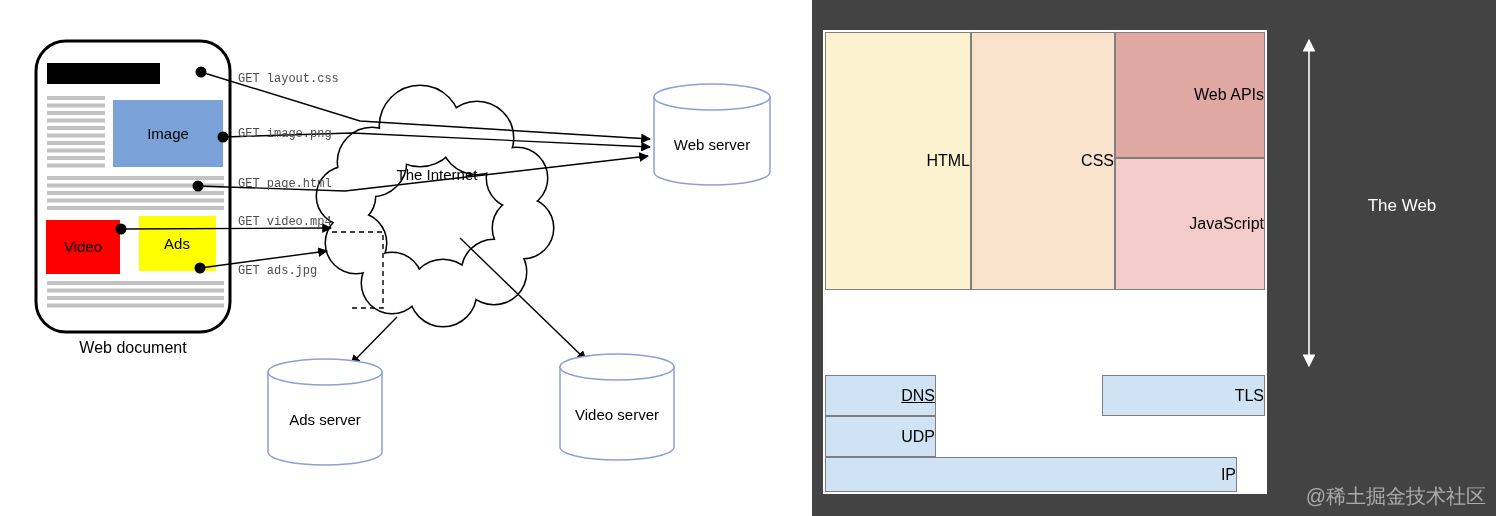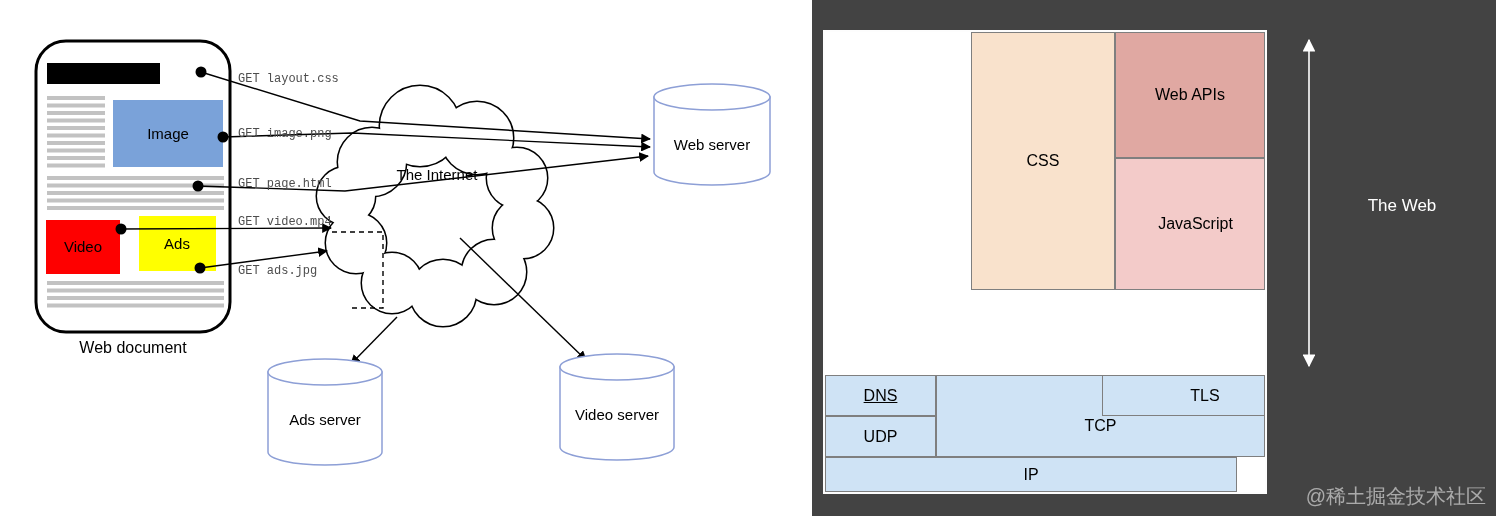--- a/index.html
+++ b/index.html
@@ -12,21 +12,21 @@
   .left-svg .get-label { font-family:"Liberation Mono","DejaVu Sans Mono", monospace; font-size:12px; fill:#4d4d4d; }
   .left-svg .block-label { font-size:15px; }
   .left-svg .server-label { font-size:15px; }
   .left-svg .cloud-label { font-size:15px; }
   .left-svg .doc-label { font-size:16px; }
 
   
   .right-panel { position:absolute; left:812px; top:0; width:684px; height:516px; background:var(--panel_bg,#434343); }
   .stack { position:absolute; left:11px; top:30px; width:440px; height:460px; background:#fff; border:2px solid #fdfdfd; }
   .cell { position:absolute; box-sizing:border-box; border:1px solid var(--cell_border,#7f7f7f);
-          display:flex; align-items:center; justify-content:center; font-size:16px; color:#000; }
+          display:flex; align-items:center; justify-content:flex-end; font-size:16px; color:#000; }
   .cell-html       { left:0;   top:0;   width:146px; height:258px; background:var(--html_bg); }
   .cell-css        { left:146px;top:0;  width:144px; height:258px; background:var(--css_bg); }
   .cell-webapis    { left:290px;top:0;  width:150px; height:126px; background:var(--webapis_bg); }
   .cell-javascript { left:290px;top:126px;width:150px;height:132px; background:var(--javascript_bg);padding-left:11px; }
   .cell-http       { left:0;   top:258px;width:440px;height:85px;  background:#fff; color:var(--http_red); font-weight:bold; font-size:17px; }
   .cell-tcp        { left:111px;top:343px;width:329px;height:82px; background:var(--protocol_bg); padding-top:20px; }
   .cell-dns        { left:0;   top:343px;width:111px;height:41px;  background:var(--protocol_bg);text-decoration:underline; }
   .cell-udp        { left:0;   top:384px;width:111px;height:41px;  background:var(--protocol_bg); }
   .cell-tls        { left:277px;top:343px;width:163px;height:41px; background:var(--protocol_bg);padding-left:43px; }
   .cell-ip         { left:0;   top:425px;width:412px;height:35px;  background:var(--protocol_bg); }
@@ -160,31 +160,31 @@
         <ellipse cx="617" cy="367" rx="57" ry="13"></ellipse>
       </g>
     </g>
     <text x="712" y="150" text-anchor="middle" class="server-label">Web server</text>
     <text x="325" y="425" text-anchor="middle" class="server-label">Ads server</text>
     <text x="617" y="420" text-anchor="middle" class="server-label">Video server</text>
   </svg>
 
   <div class="right-panel">
     <div class="stack">
+      <div class="cell cell-html">
+        <span>HTML</span>
+      </div>
       <div class="cell cell-css">
         <span>CSS</span>
       </div>
       <div class="cell cell-webapis">
         <span>Web APIs</span>
       </div>
       <div class="cell cell-javascript">
         <span>JavaScript</span>
-      </div>
-      <div class="cell cell-tcp">
-        <span>TCP</span>
       </div>
       <div class="cell cell-dns">
         <span>DNS</span>
       </div>
       <div class="cell cell-udp">
         <span>UDP</span>
       </div>
       <div class="cell cell-tls">
         <span>TLS</span>
       </div>

